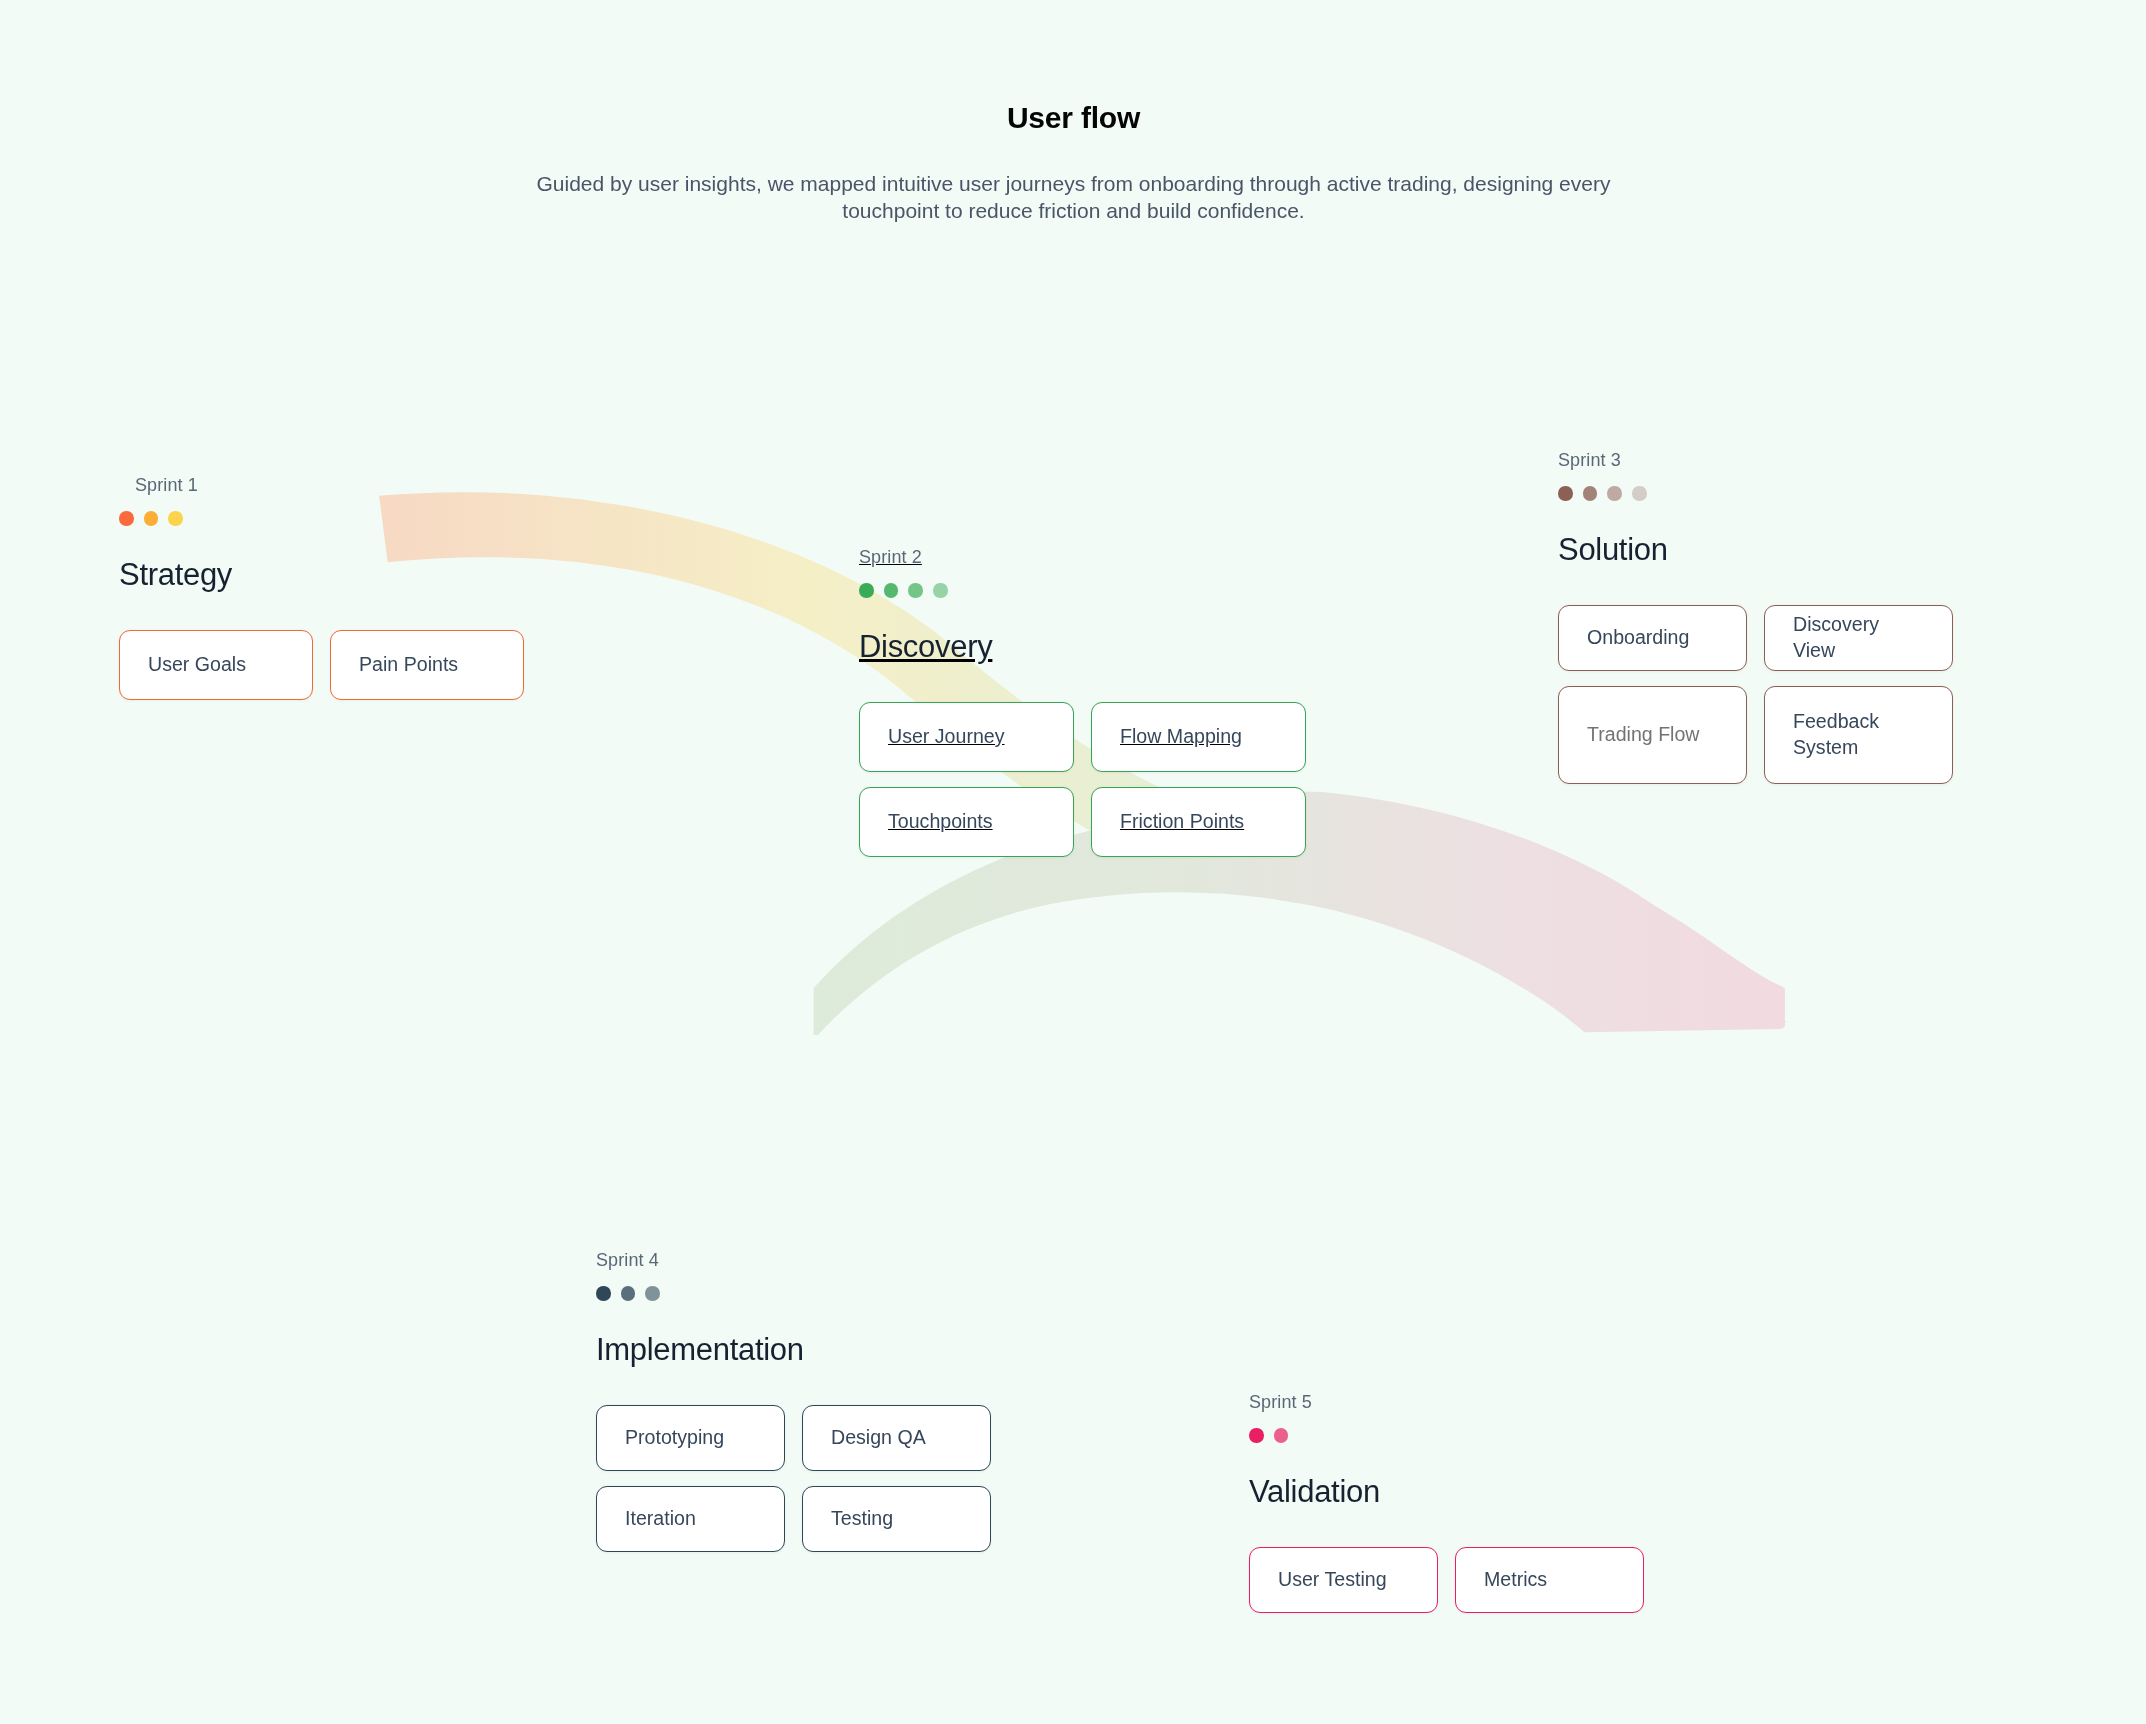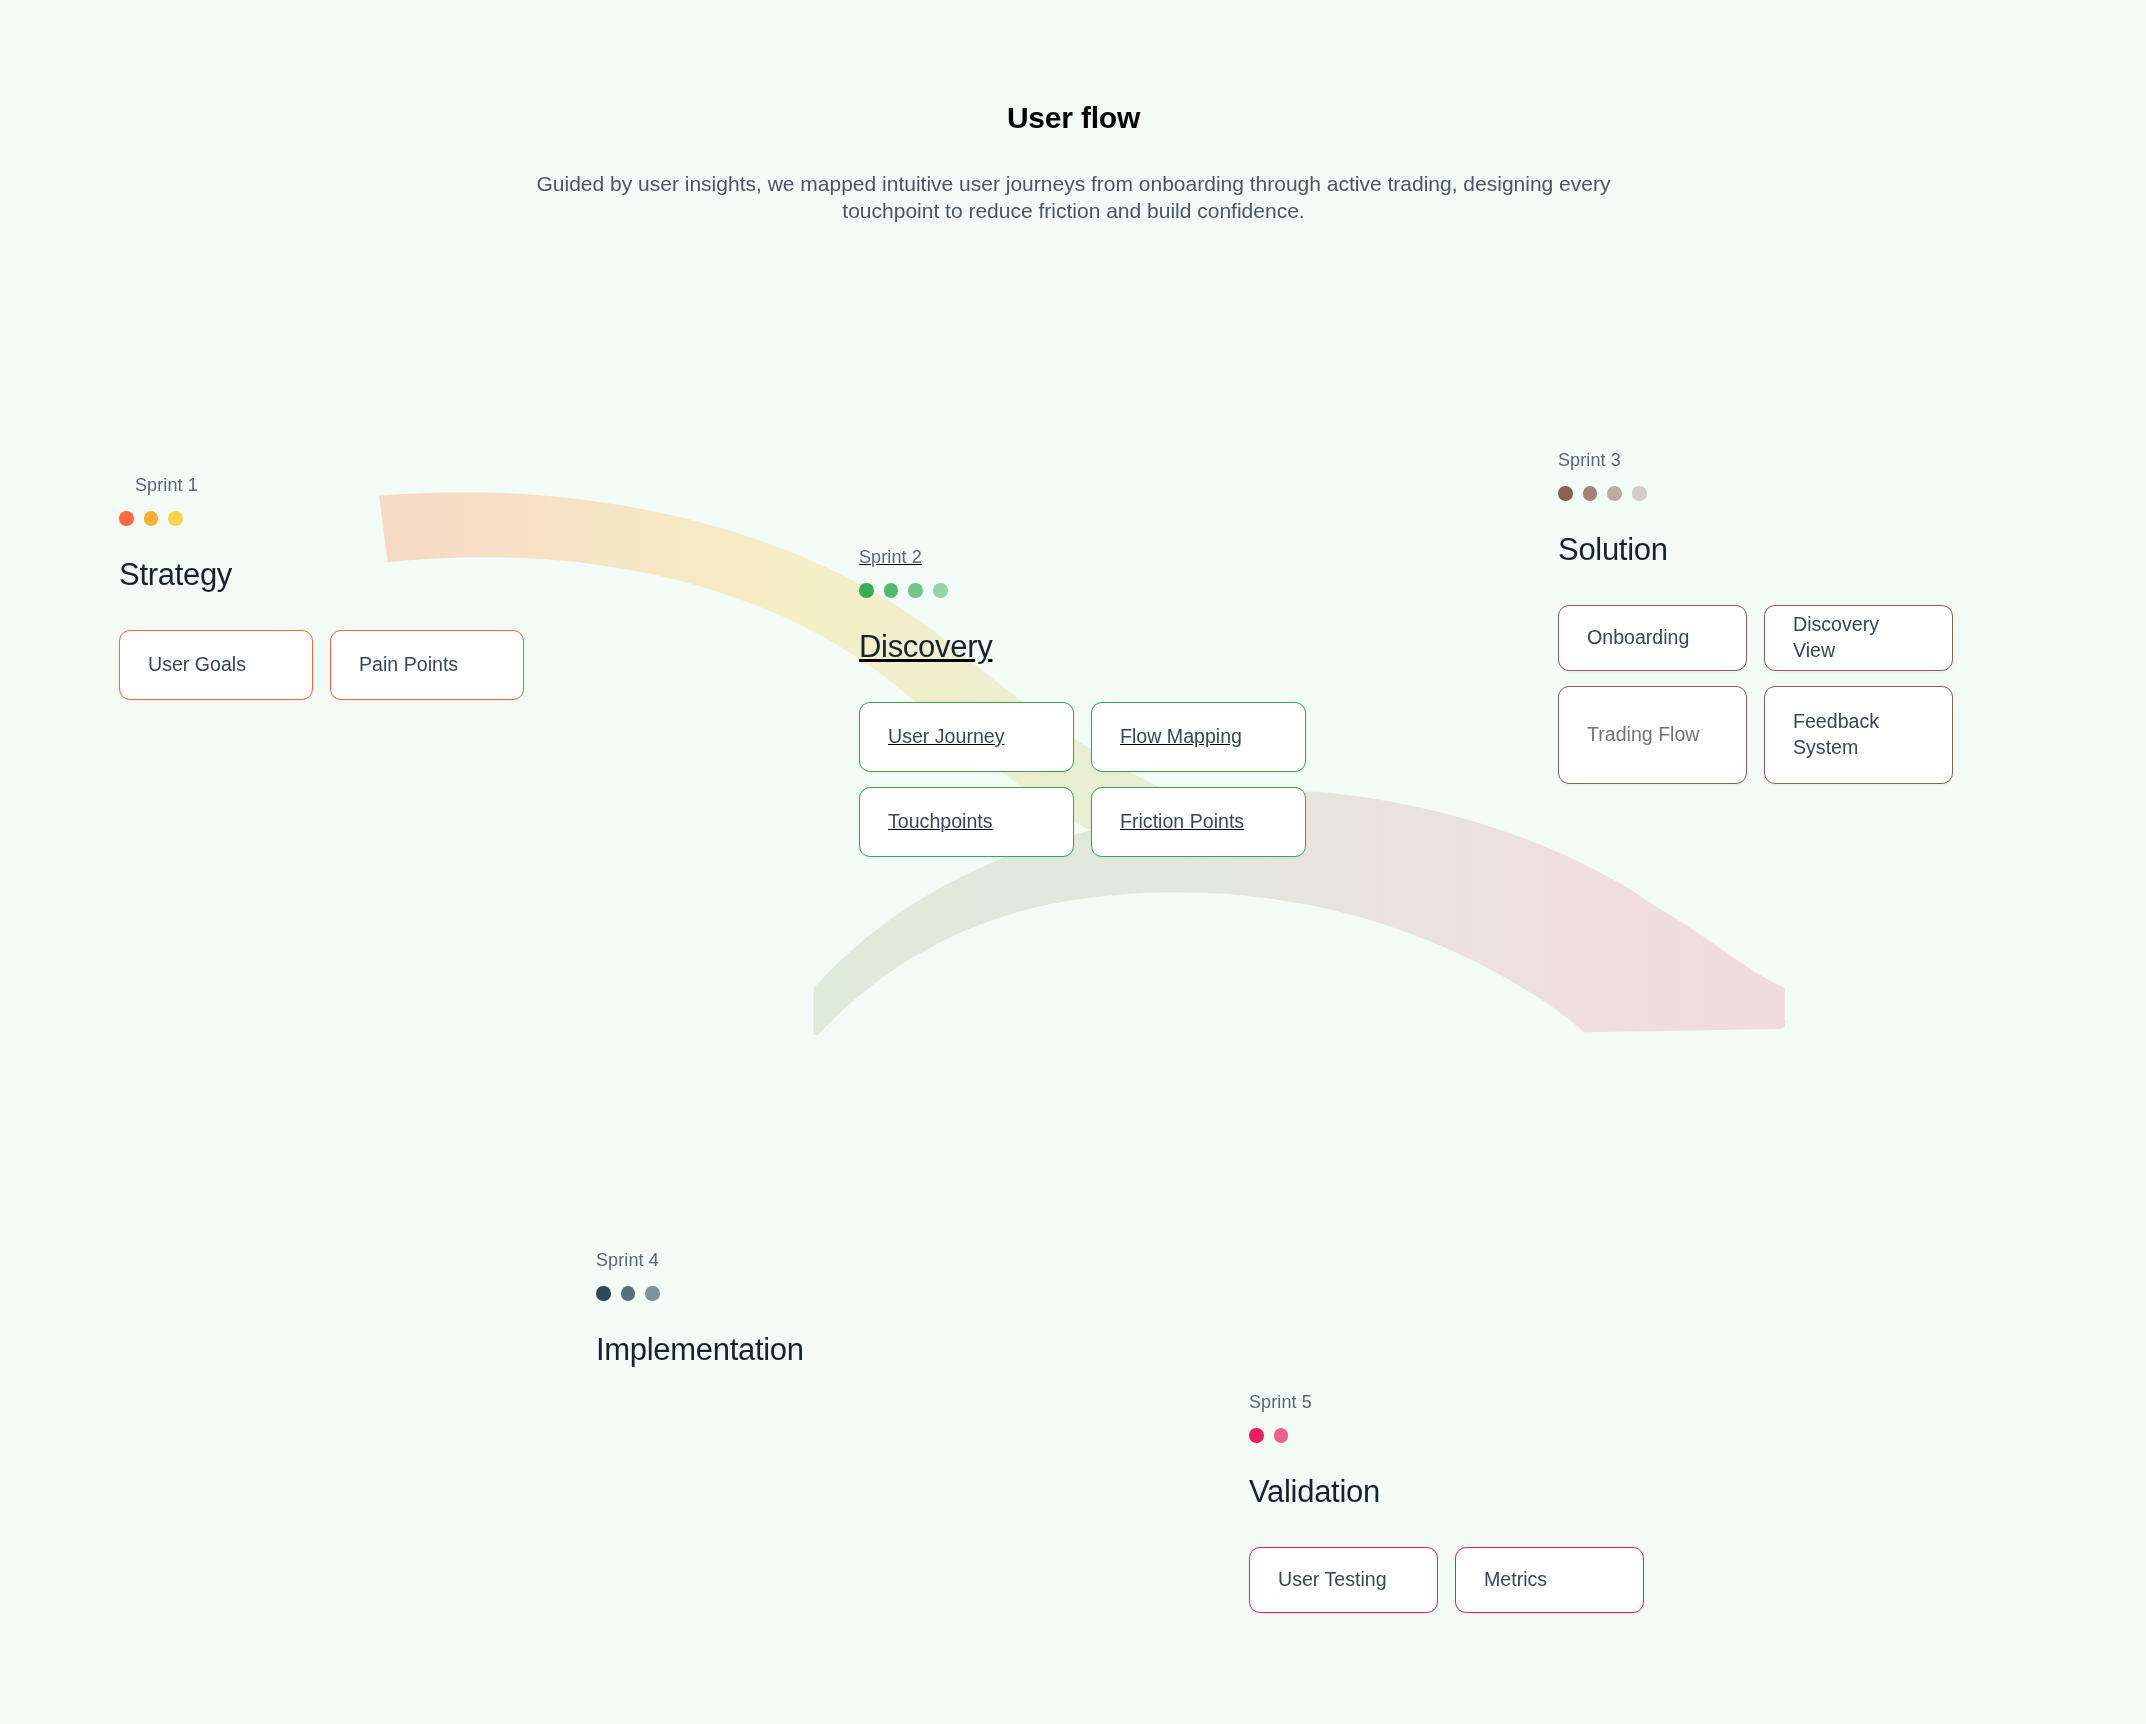--- a/index.html
+++ b/index.html
@@ -228,20 +228,26 @@
   </div>
 
   <div class="sprint-group" id="sprint-4">
     <div class="sprint-label" style="color: rgb(90, 103, 119);">Sprint 4</div>
     <div class="dot-row">
       <span class="dot" style="background: rgb(47, 72, 88); opacity: 1;"></span>
       <span class="dot" style="background: rgb(47, 72, 88); opacity: 0.78;"></span>
       <span class="dot" style="background: rgb(47, 72, 88); opacity: 0.58;"></span>
     </div>
     <div class="sprint-heading" style="color: rgb(22, 34, 47);">Implementation</div>
+    <div class="card-grid">
+      <div class="card w-s4" style="border-color: rgb(47, 72, 88); color: rgb(55, 71, 91); background: rgb(255, 255, 255);">Prototyping</div>
+      <div class="card w-s4" style="border-color: rgb(47, 72, 88); color: rgb(55, 71, 91); background: rgb(255, 255, 255);">Design QA</div>
+      <div class="card w-s4" style="border-color: rgb(47, 72, 88); color: rgb(55, 71, 91); background: rgb(255, 255, 255);">Iteration</div>
+      <div class="card w-s4" style="border-color: rgb(47, 72, 88); color: rgb(55, 71, 91); background: rgb(255, 255, 255);">Testing</div>
+    </div>
   </div>
 
   <div class="sprint-group" id="sprint-5">
     <div class="sprint-label" style="color: rgb(90, 103, 119);">Sprint 5</div>
     <div class="dot-row">
       <span class="dot" style="background: rgb(233, 30, 99); opacity: 1;"></span>
       <span class="dot" style="background: rgb(233, 30, 99); opacity: 0.7;"></span>
     </div>
     <div class="sprint-heading" style="color: rgb(22, 34, 47);">Validation</div>
     <div class="card-grid one-row">

